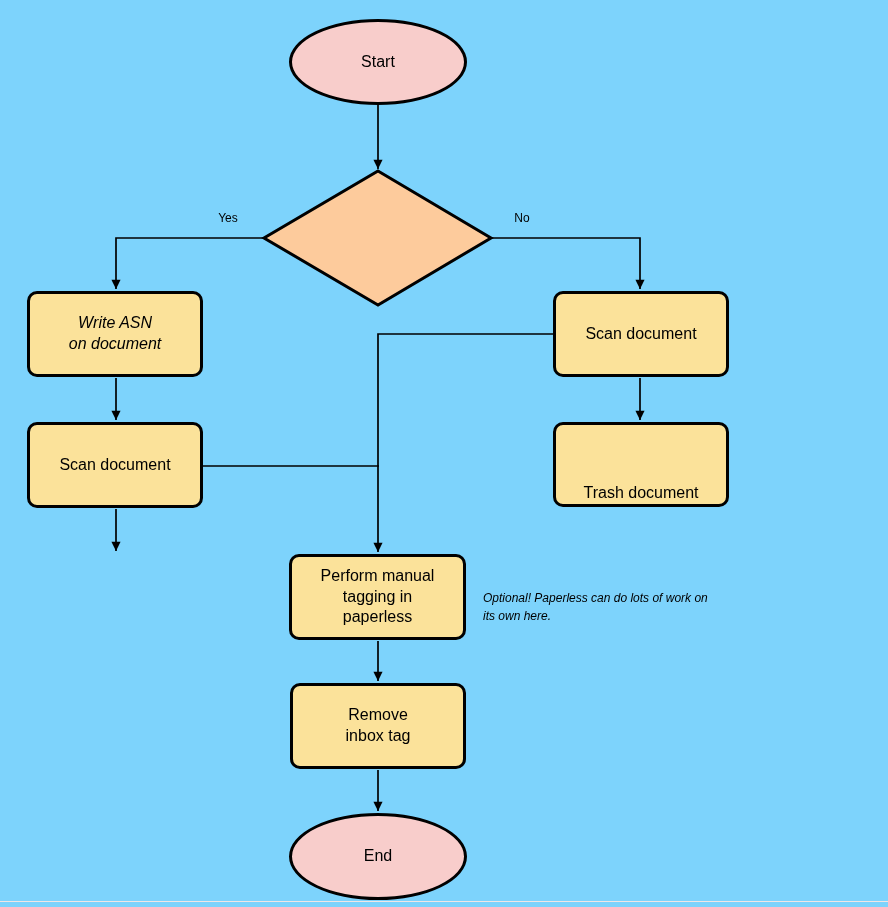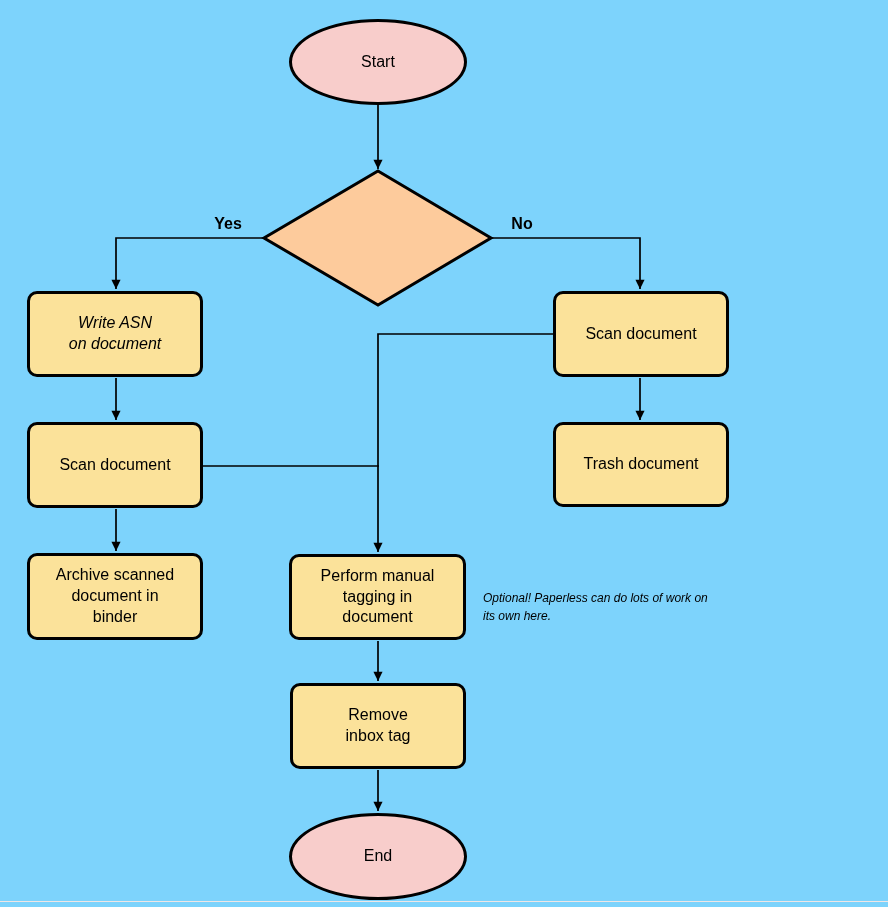--- a/index.html
+++ b/index.html
@@ -56,24 +56,23 @@
     align-items:center;
     justify-content:center;
     text-align:center;
     font-size:16px;
     line-height:1.3;
     white-space:pre-line;
   }
   .edge-label{
     position:absolute;
     display:flex;
-    align-items:flex-end;
+    align-items:flex-start;
     justify-content:center;
-    font-size:16px;
-    font-weight:bold;
+    font-size:12px;
   }
   .annotation{
     position:absolute;
     left:483px;top:589px;
     width:402px;
     font-style:italic;
     font-size:12px;
     line-height:1.52;
     white-space:pre-line;
     text-align:left;
@@ -125,38 +124,33 @@
 
   <div class="node process" style="left:27px;top:291px;width:176px;height:86px;font-style:italic;">
     <span>Write ASN
 on document</span>
   </div>
 
   <div class="node process" style="left:27px;top:422px;width:176px;height:86px;">
     <span>Scan document</span>
   </div>
 
-  <div class="node process" style="left:27px;top:553px;width:176px;height:87px;">
-    <span>Archive scanned
-document in
-binder</span>
-  </div>
 
   <div class="node process" style="left:553px;top:291px;width:176px;height:86px;">
     <span>Scan document</span>
   </div>
 
-  <div class="node process" style="left:553px;top:422px;width:176px;height:85px;">
+  <div class="node process" style="left:553px;top:422px;width:176px;height:85px;align-items:flex-end;">
     <span>Trash document</span>
   </div>
 
   <div class="node process" style="left:289px;top:554px;width:177px;height:86px;">
     <span>Perform manual
 tagging in
-document</span>
+paperless</span>
   </div>
 
   <div class="node terminator" style="left:289px;top:813px;width:178px;height:87px;">
     <span>End</span>
   </div>
 
   <div class="node process" style="left:290px;top:683px;width:176px;height:86px;">
     <span>Remove
 inbox tag</span>
   </div>

